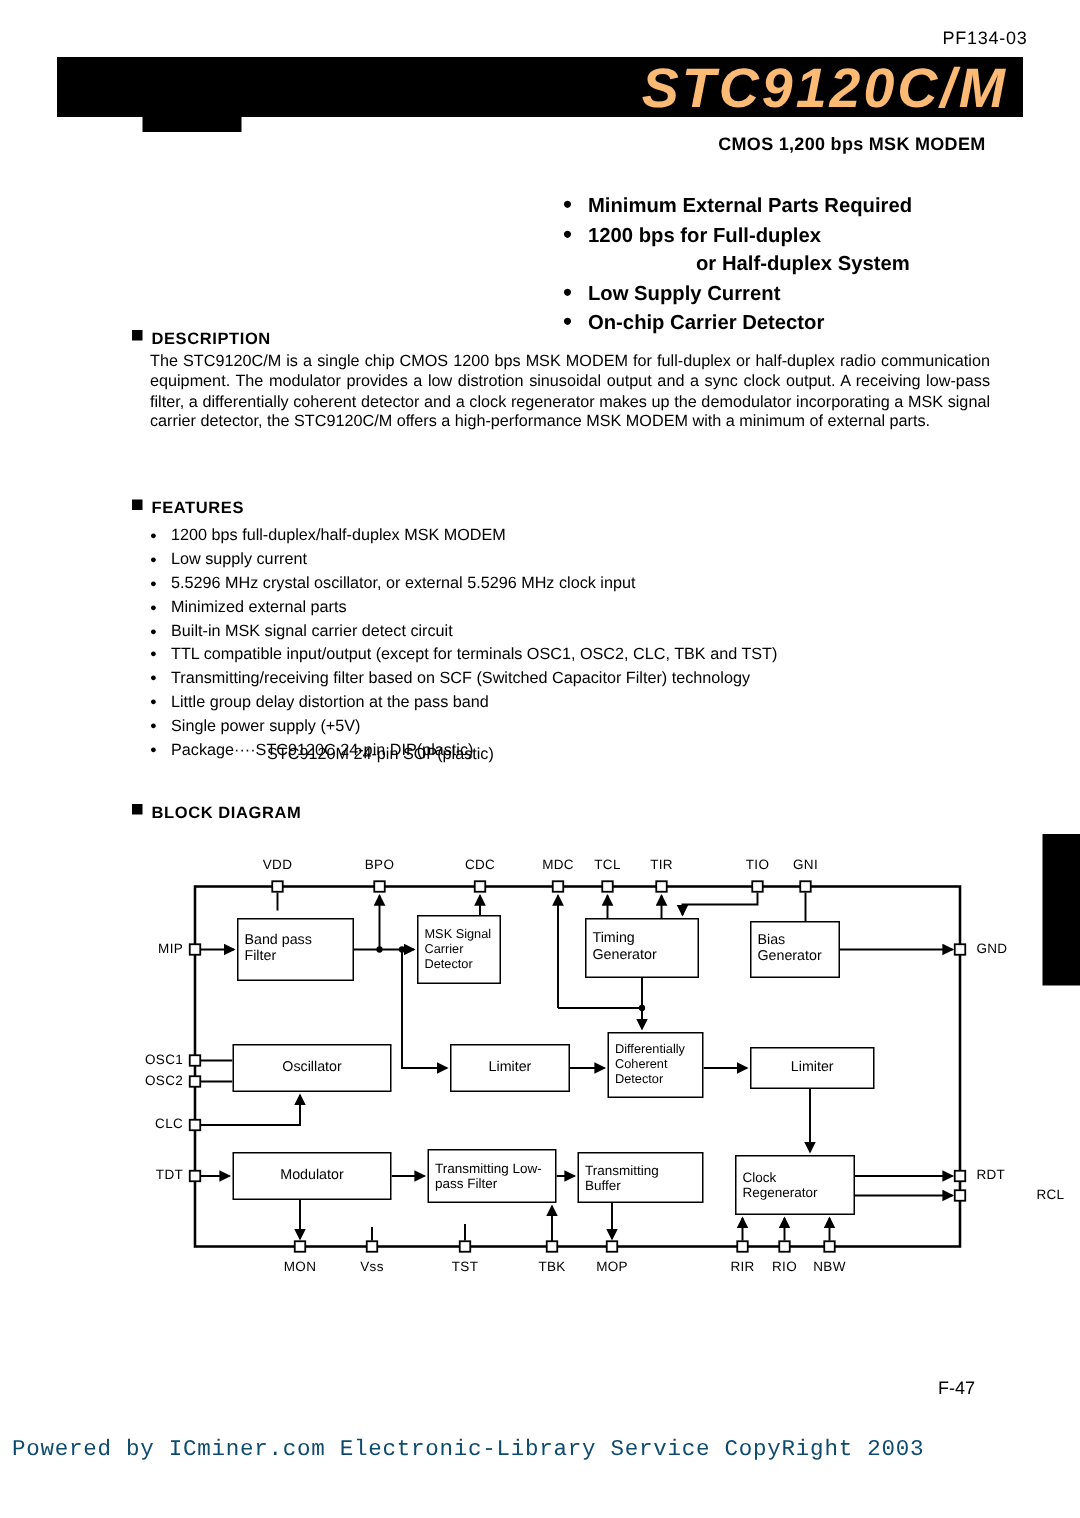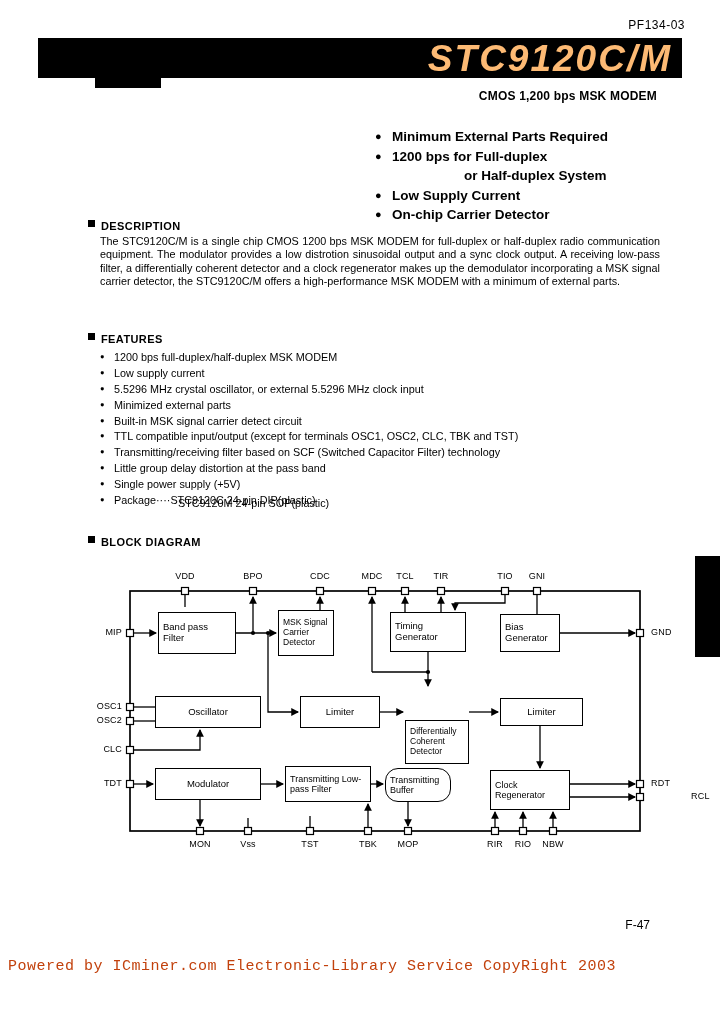--- a/index.html
+++ b/index.html
@@ -40,21 +40,21 @@
        display:flex;align-items:center;font-size:9.5px;line-height:1.15;padding:2px 4px;}
   .blk.small-text{font-size:8.5px;}
   .blk.center{justify-content:center;text-align:center;}
   .plab{position:absolute;z-index:2;font-size:9px;letter-spacing:.2px;}
   .plab.c{text-align:center;}
   .plab.r{text-align:right;}
 
   .side-tab{position:absolute;left:695px;top:556px;width:25px;height:101px;background:#000;}
   .page-num{position:absolute;top:918px;right:70px;font-size:12px;}
   .watermark{position:absolute;left:8px;top:958px;font-family:"Liberation Mono","DejaVu Sans Mono",monospace;
-             font-size:15px;color:#c2410c;letter-spacing:.5px;white-space:nowrap;}
+             font-size:15px;color:#0c4a6e;letter-spacing:.5px;white-space:nowrap;}
 </style>
 </head>
 <body>
 
 <div class="doc-code">PF134-03</div>
 <div class="banner">
   <span class="title">STC9120C/M</span>
 </div>
 <div class="banner-notch"></div>
 <div class="subtitle">CMOS 1,200 bps MSK MODEM</div>
@@ -177,25 +177,25 @@
     <rect x="549.5" y="827.5" width="7" height="7"></rect>
   </g>
 </svg>
 
 <div class="blk" style="left:158px;top:612px;width:78px;height:42px;">Band pass Filter</div>
 <div class="blk small-text" style="left:278px;top:610px;width:56px;height:46px;">MSK Signal Carrier Detector</div>
 <div class="blk" style="left:390px;top:612px;width:76px;height:40px;">Timing Generator</div>
 <div class="blk" style="left:500px;top:614px;width:60px;height:38px;">Bias Generator</div>
 <div class="blk center" style="left:155px;top:696px;width:106px;height:32px;">Oscillator</div>
 <div class="blk center" style="left:300px;top:696px;width:80px;height:32px;">Limiter</div>
-<div class="blk small-text" style="left:405px;top:720px;width:64px;height:44px;">Differentially Coherent Detector</div>
+<div class="blk small-text" style="left:405px;top:688px;width:64px;height:44px;">Differentially Coherent Detector</div>
 <div class="blk center" style="left:500px;top:698px;width:83px;height:28px;">Limiter</div>
 <div class="blk center" style="left:155px;top:768px;width:106px;height:32px;">Modulator</div>
 <div class="blk" style="left:285px;top:766px;width:86px;height:36px;font-size:9px;">Transmitting Low-pass Filter</div>
-<div class="blk" style="left:385px;top:768px;width:66px;height:34px;font-size:9px;border-radius:13px;">Transmitting Buffer</div>
+<div class="blk" style="left:385px;top:768px;width:84px;height:34px;font-size:9px;">Transmitting Buffer</div>
 <div class="blk" style="left:490px;top:770px;width:80px;height:40px;font-size:9px;">Clock Regenerator</div>
 
 <div class="plab c" style="left:170px;top:571px;width:30px;">VDD</div>
 <div class="plab c" style="left:238px;top:571px;width:30px;">BPO</div>
 <div class="plab c" style="left:305px;top:571px;width:30px;">CDC</div>
 <div class="plab c" style="left:357px;top:571px;width:30px;">MDC</div>
 <div class="plab c" style="left:390px;top:571px;width:30px;">TCL</div>
 <div class="plab c" style="left:426px;top:571px;width:30px;">TIR</div>
 <div class="plab c" style="left:490px;top:571px;width:30px;">TIO</div>
 <div class="plab c" style="left:522px;top:571px;width:30px;">GNI</div>

